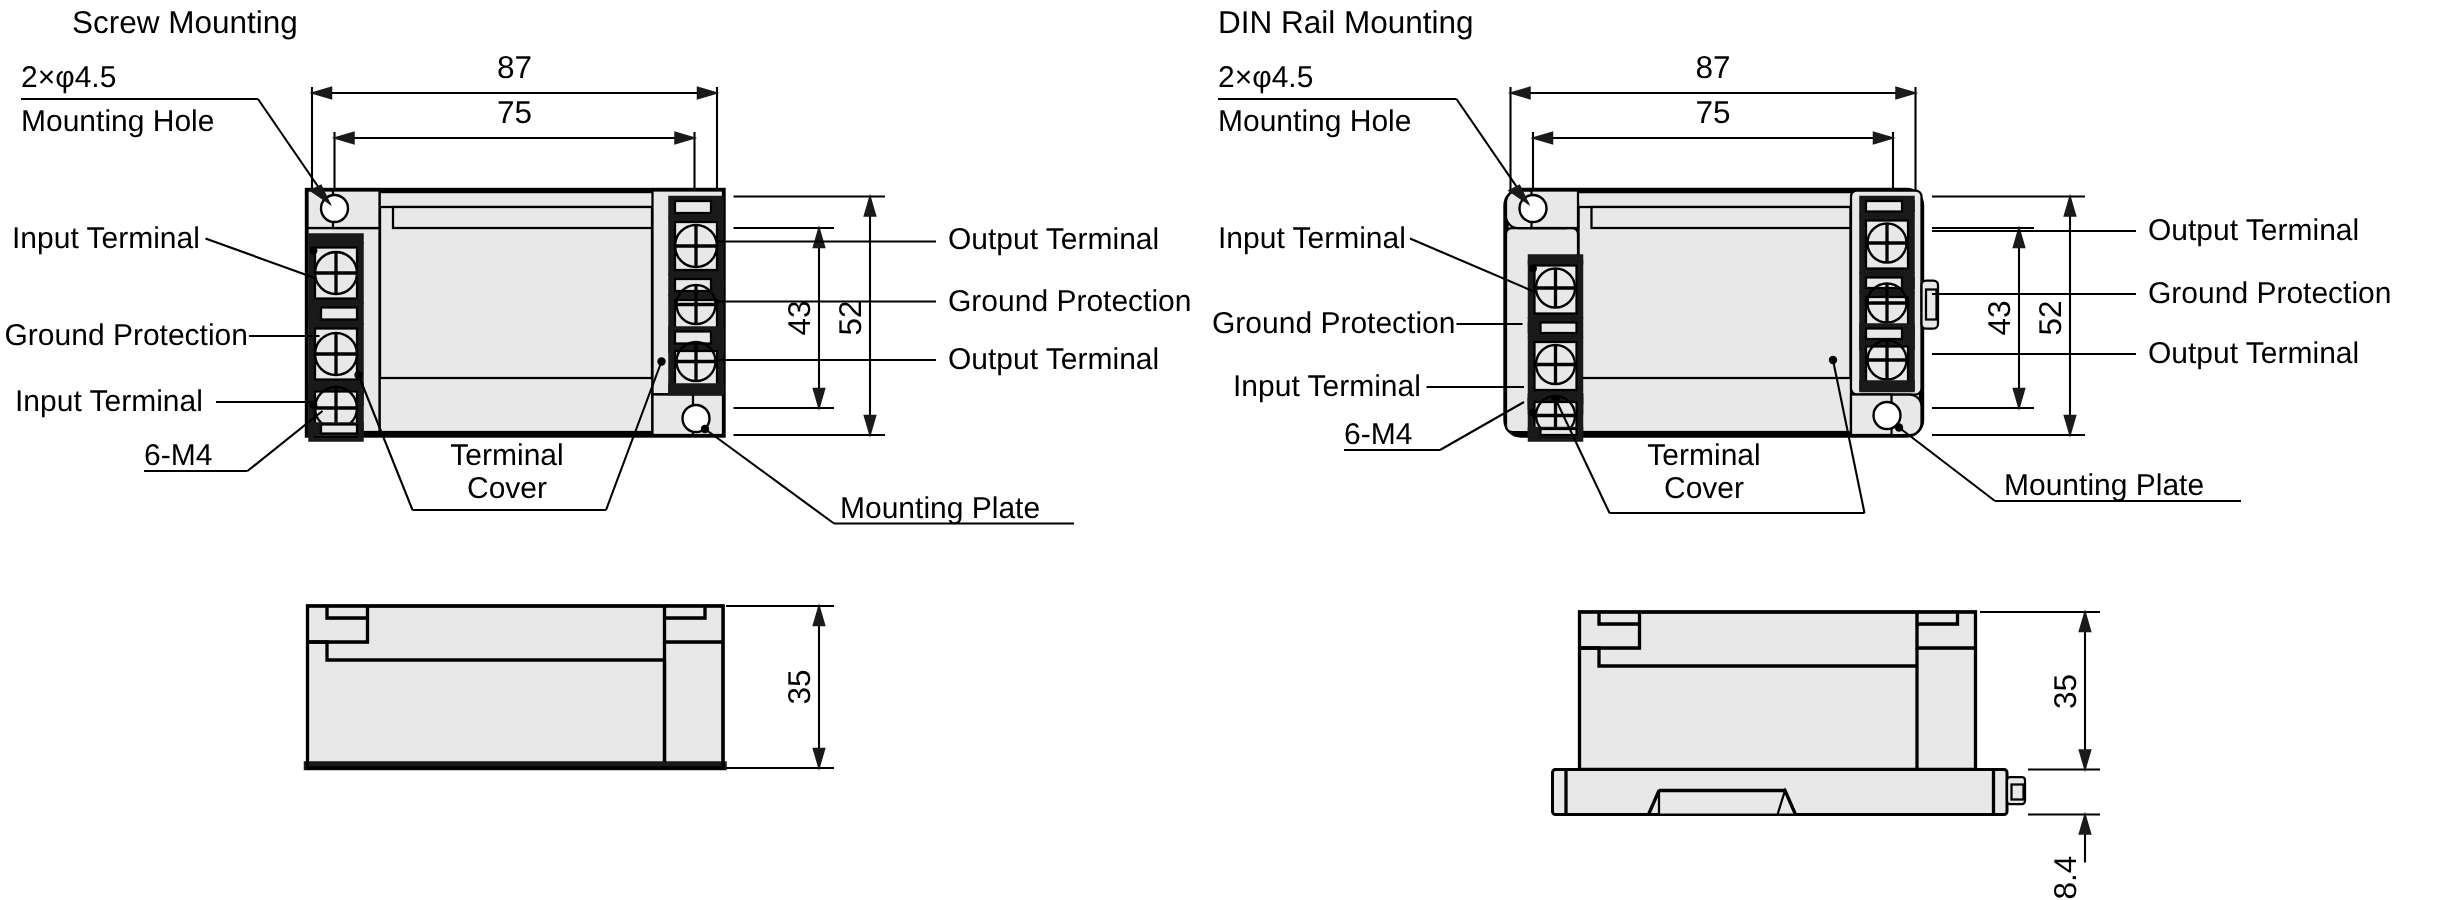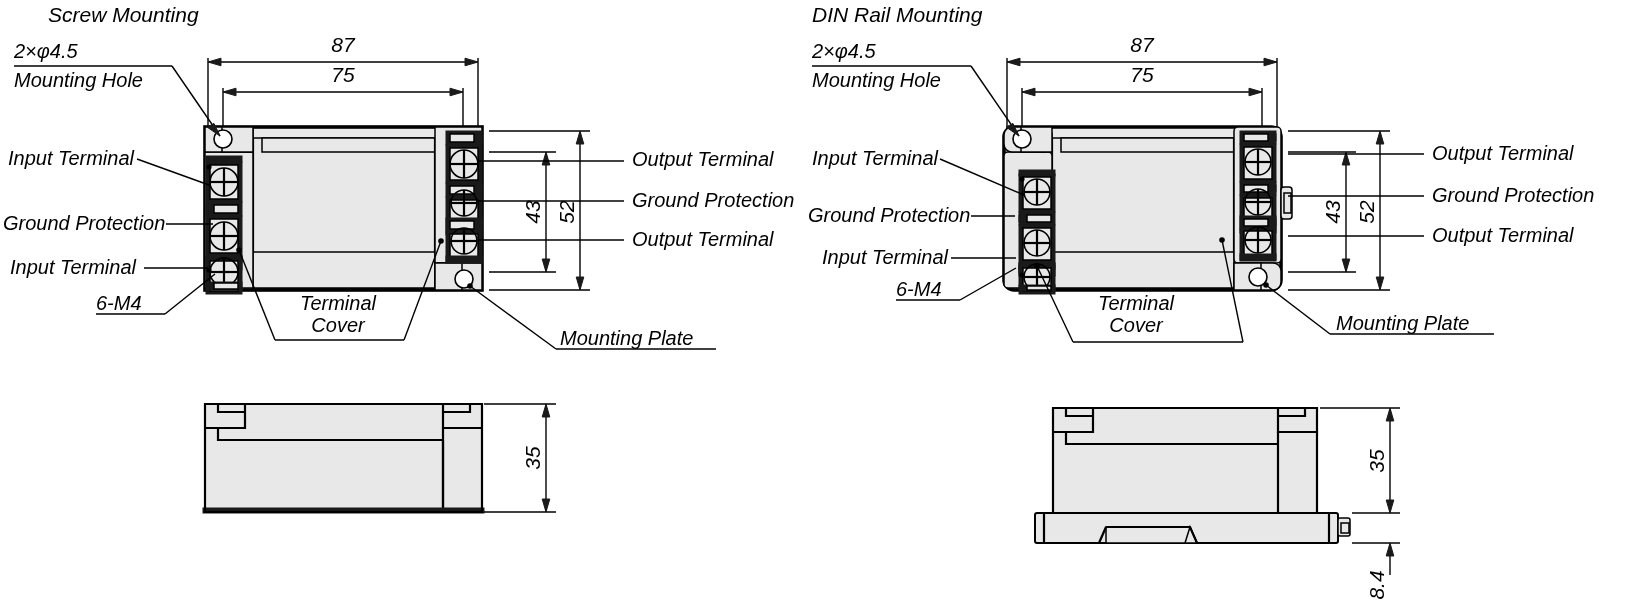--- a/index.html
+++ b/index.html
@@ -10,21 +10,20 @@
   body {
     width: 1641px;
     height: 600px;
     overflow: hidden;
     font-family: "Liberation Sans", sans-serif;
   }
   #stage {
     position: relative;
     width: 1301px;
     height: 600px;
-    font-style: italic;
   }
   svg.drawing {
     position: absolute;
     top: 0;
     left: 0;
     width: 1641px;
     height: 600px;
   }
   text {
     font-family: "Liberation Sans", sans-serif;

